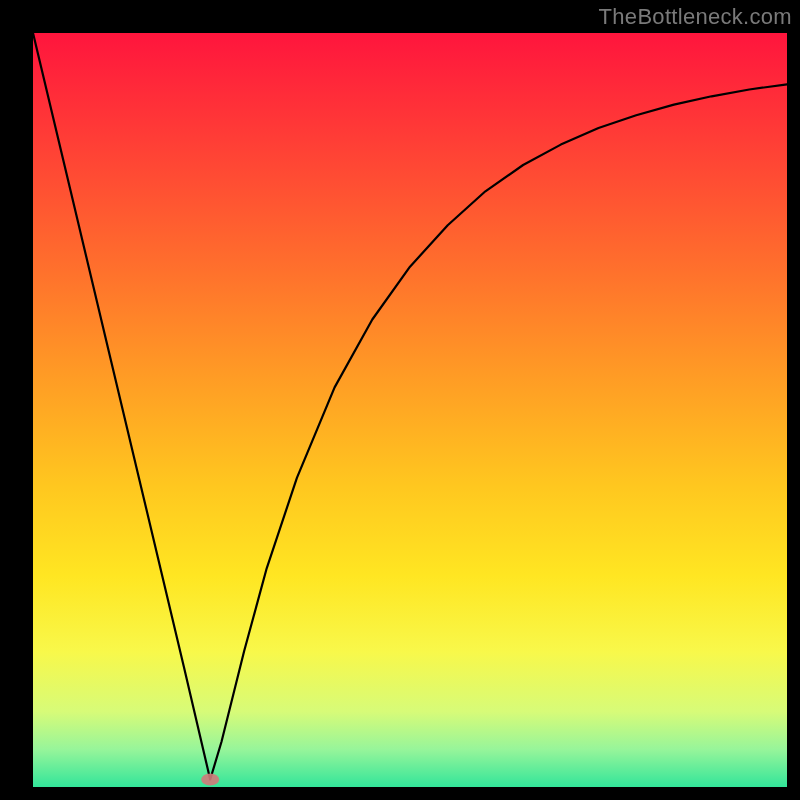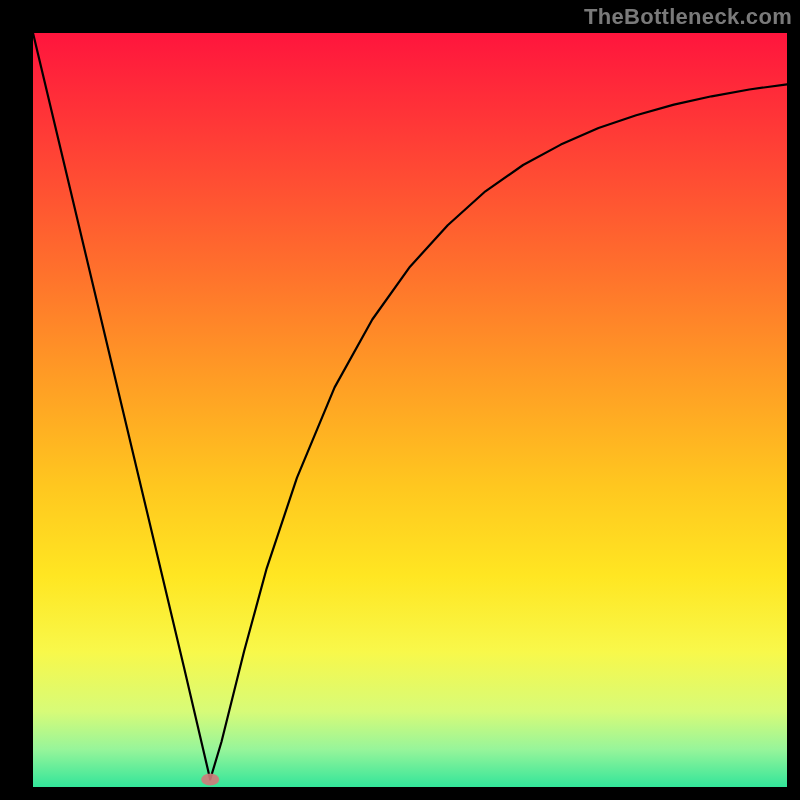--- a/index.html
+++ b/index.html
@@ -15,21 +15,21 @@
     position: relative;
     width: 800px;
     height: 800px;
     background: #000;
   }
   .attribution {
     position: absolute;
     top: 4px;
     right: 8px;
     font-size: 22px;
-    font-weight: 700;
+    font-weight: 400;
     color: #7a7a7a;
     letter-spacing: 0.3px;
     z-index: 5;
   }
   svg.plot {
     position: absolute;
     top: 0;
     left: 0;
   }
   

